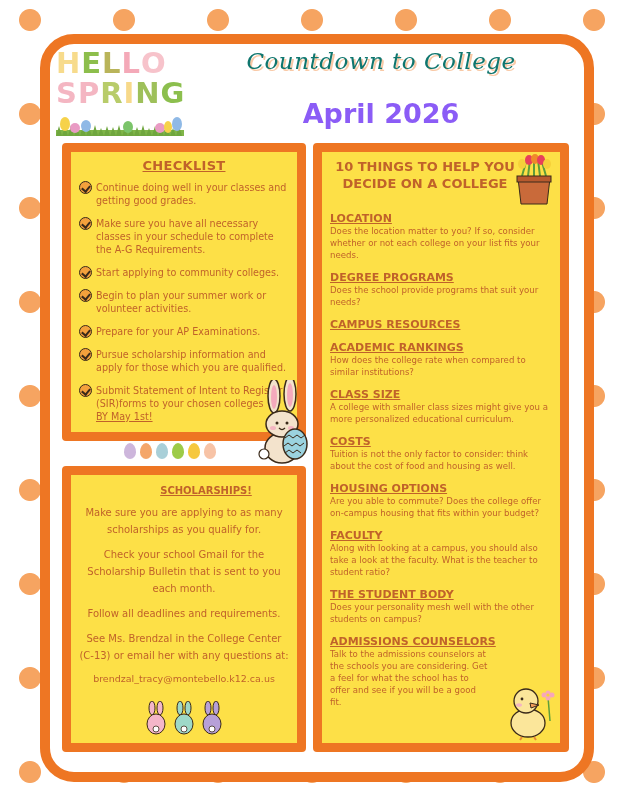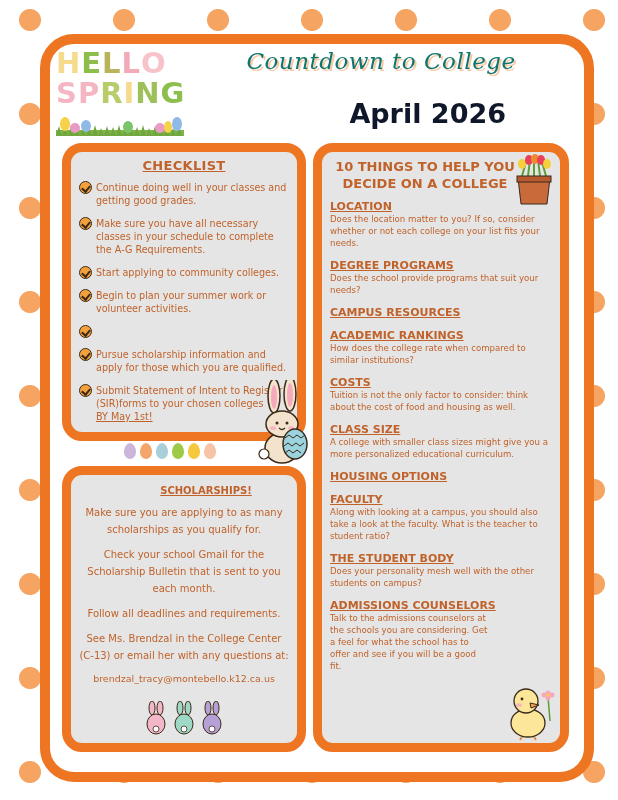--- a/index.html
+++ b/index.html
@@ -19,41 +19,41 @@
     border:10px solid #EE7623; border-radius:34px; background:#fff;
   }
   .header { position:absolute; left:56px; top:46px; width:520px; height:90px; }
   .hello-spring { position:absolute; left:0; top:2px; width:130px; height:88px; font-family:"DejaVu Sans", sans-serif; font-weight:bold; }
   .hs-line { font-size:29px; letter-spacing:1px; line-height:30px; }
   .hs-line span { display:inline-block; }
   .grass { position:absolute; left:0; top:66px; width:128px; height:22px; }
   .title { position:absolute; left:140px; top:2px; width:370px; text-align:center;
     font-family:"DejaVu Serif", serif; font-style:italic; font-size:23px; color:#0f766e;
     text-shadow:2px 2px 0 #F9C9A6; white-space:nowrap; letter-spacing:0.5px;}
-  .subtitle { position:absolute; left:200px; top:52px; width:250px; text-align:right;
-    font-family:"DejaVu Sans", sans-serif; font-weight:bold; font-size:27px; color:#0f172a; }
-
-  .panel { position:absolute; border:9px solid #EE7623; border-radius:20px; background:#e5e5e5; }
+  .subtitle { position:absolute; left:200px; top:52px; width:250px; text-align:center;
+    font-family:"DejaVu Sans", sans-serif; font-weight:bold; font-size:27px; color:#8b5cf6; }
+
+  .panel { position:absolute; border:9px solid #EE7623; border-radius:4px; background:#fde047; }
   .p-check { left:62px; top:143px; width:226px; height:280px; }
   .p-schol { left:62px; top:466px; width:226px; height:268px; }
   .p-things { left:313px; top:143px; width:238px; height:591px; }
 
   .sec-title { text-align:center; font-weight:bold; font-size:13px; text-decoration:underline; margin-top:6px; letter-spacing:0.3px; }
   .checklist { list-style:none; margin:8px 0 16px 0; padding:0 6px 0 8px; }
   .check-item { display:flex; align-items:flex-start; margin-bottom:10px; font-size:9.6px; line-height:13px; }
   .check-icon { flex:0 0 13px; width:13px; height:13px; border-radius:50%; background:#F4A13C; border:1.5px solid #3a2a1a; margin-right:4px; margin-top:0px; position:relative; box-sizing:border-box; }
   .check-icon::after { content:""; position:absolute; left:3px; top:2px; width:4px; height:6px; border-right:2px solid #3a2a1a; border-bottom:2px solid #3a2a1a; transform:rotate(40deg); }
   .deadline { text-decoration:underline; display:block; }
 
   .schol-title { text-align:center; font-weight:bold; font-size:10px; text-decoration:underline; margin-top:10px;padding-left:44px; }
   .schol-p { text-align:center; font-size:10px; line-height:17px; margin:8px 8px 0 8px; }
   .schol-email { font-size:9.5px; }
 
   .things-title { text-align:center; font-weight:bold; font-size:13px; line-height:17px; margin-top:6px; padding-right:44px; padding-left:12px; }
-  .things-list { margin:8px 0 0 0; padding:0 8px 0 8px; list-style:none; }
+  .things-list { margin:20px 0 0 0; padding:0 8px 0 8px; list-style:none; }
   .thing { margin-bottom:10px; }
   .thing-h { font-size:11px; font-weight:bold; text-decoration:underline; line-height:13px; }
   .thing-d { font-size:8.6px; line-height:12px; }
 
   .deco { position:absolute; }
   .egg { display:inline-block; width:12px; height:16px; border-radius:50% 50% 50% 50% / 58% 58% 42% 42%; margin-right:4px; }
   .bunny-sil { display:inline-block; width:22px; height:34px; margin:0 3px; position:relative; }
 </style>
 </head>
 <body>
@@ -94,20 +94,21 @@
     <li class="check-item">
         <span class="check-icon"></span>
         <span>Start applying to community colleges.</span>
       </li>
     <li class="check-item">
         <span class="check-icon"></span>
         <span>Begin to plan your summer work or volunteer activities.</span>
       </li>
     <li class="check-item">
         <span class="check-icon"></span>
+        <span>Prepare for your AP Examinations.</span>
       </li>
     <li class="check-item">
         <span class="check-icon"></span>
         <span>Pursue scholarship information and apply for those which you are qualified.</span>
       </li>
     <li class="check-item">
         <span class="check-icon"></span>
         <span><span>Submit Statement of Intent to Register (SIR)forms to your chosen colleges</span><span class="deadline">BY May 1st!</span></span>
       </li>
   </ul>
@@ -179,29 +180,30 @@
         <div class="thing-d">Does the school provide programs that suit your needs?</div>
       </li>
     <li class="thing">
         <div class="thing-h">CAMPUS RESOURCES</div>
       </li>
     <li class="thing">
         <div class="thing-h">ACADEMIC RANKINGS</div>
         <div class="thing-d">How does the college rate when compared to similar institutions?</div>
       </li>
     <li class="thing">
+        <div class="thing-h">CLASS SIZE</div>
+        <div class="thing-d">A college with smaller class sizes might give you a more personalized educational curriculum.</div>
+      </li>
+    <li class="thing">
         <div class="thing-h">COSTS</div>
         <div class="thing-d">Tuition is not the only factor to consider: think about the cost of food and housing as well.</div>
       </li>
     <li class="thing">
-        <div class="thing-h">CLASS SIZE</div>
-        <div class="thing-d">A college with smaller class sizes might give you a more personalized educational curriculum.</div>
-      </li>
-    <li class="thing">
         <div class="thing-h">HOUSING OPTIONS</div>
+        <div class="thing-d">Are you able to commute? Does the college offer on-campus housing that fits within your budget?</div>
       </li>
     <li class="thing">
         <div class="thing-h">FACULTY</div>
         <div class="thing-d">Along with looking at a campus, you should also take a look at the faculty. What is the teacher to student ratio?</div>
       </li>
     <li class="thing">
         <div class="thing-h">THE STUDENT BODY</div>
         <div class="thing-d">Does your personality mesh well with the other students on campus?</div>
       </li>
     <li class="thing">

